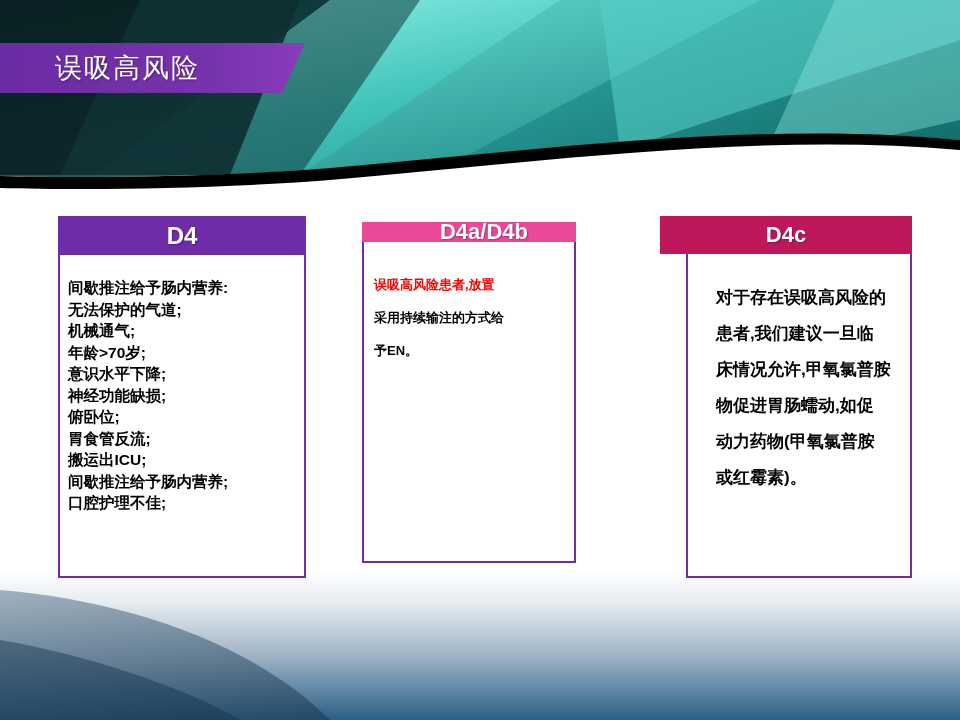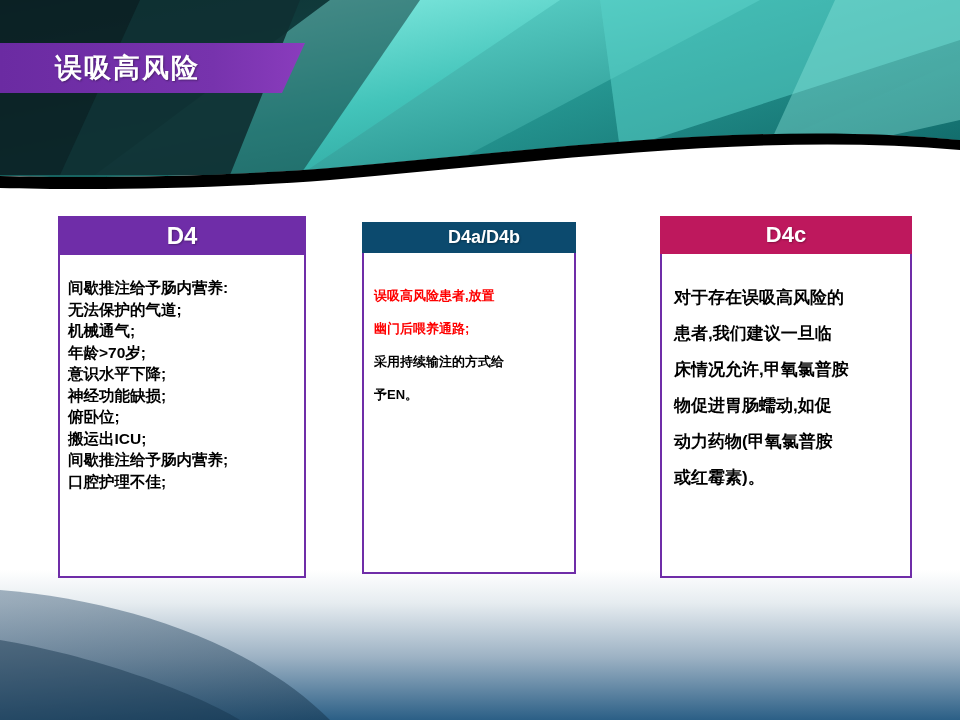--- a/index.html
+++ b/index.html
@@ -40,21 +40,21 @@
     inset: 0;
   }
   #title-text {
     position: absolute;
     left: 55px;
     top: 0;
     height: 66px;
     line-height: 50px;
     color: #ffffff;
     font-size: 27px;
-    font-weight: bold;
+    font-weight: normal;
     letter-spacing: 2px;
     white-space: nowrap;
     text-shadow: 1px 1px 2px rgba(0,0,0,0.35);
     z-index: 11;
   }
 
   
   .card {
     position: absolute;
     z-index: 8;
@@ -85,29 +85,29 @@
   }
 
   
   #card-d4 { left: 58px; top: 216px; width: 248px; }
   #card-d4 .card-header { height: 39px; font-size: 24px; background: #6f2da8; }
   #card-d4 .card-body { height: 323px; padding: 22px 0 0 8px; }
   #card-d4 .card-line { font-size: 15.5px; line-height: 21.5px; }
 
   
   #card-d4ab { left: 362px; top: 222px; width: 214px; }
-  #card-d4ab .card-header { height: 31px; font-size: 18px; background: #0c4a6e; padding-left: 30px; }
+  #card-d4ab .card-header { height: 20px; font-size: 22px; background: #ec4899; padding-left: 30px; }
   #card-d4ab .card-body { height: 321px; padding: 26px 10px 0 10px; }
   #card-d4ab .card-line { font-size: 13px; line-height: 33px; }
   #card-d4ab .red { color: #fe0000; }
 
   
   #card-d4c { left: 660px; top: 216px; width: 252px; }
   #card-d4c .card-header { height: 38px; font-size: 22px; background: #be185d; }
-  #card-d4c .card-body { height: 324px; padding: 26px 10px 0 12px; }
+  #card-d4c .card-body { height: 324px; padding: 26px 10px 0 28px; margin-left: 26px; }
   #card-d4c .card-line { font-size: 17px; line-height: 36px; }
 </style>
 </head>
 <body>
 
 <div id="slide">
 
   <svg class="bg-layer" viewBox="0 0 960 720" preserveAspectRatio="none">
     <defs>
       <linearGradient id="gTealA" x1="0" y1="0" x2="1" y2="1">
@@ -177,31 +177,31 @@
   <div class="card" id="card-d4">
     <div class="card-header">D4</div>
     <div class="card-body">
       <div class="card-line">间歇推注给予肠内营养:</div>
       <div class="card-line">无法保护的气道;</div>
       <div class="card-line">机械通气;</div>
       <div class="card-line">年龄&gt;70岁;</div>
       <div class="card-line">意识水平下降;</div>
       <div class="card-line">神经功能缺损;</div>
       <div class="card-line">俯卧位;</div>
+      <div class="card-line">胃食管反流;</div>
       <div class="card-line">搬运出ICU;</div>
       <div class="card-line">间歇推注给予肠内营养;</div>
       <div class="card-line">口腔护理不佳;</div>
     </div>
   </div>
 
   <div class="card" id="card-d4ab">
     <div class="card-header">D4a/D4b</div>
     <div class="card-body">
       <div class="card-line red">误吸高风险患者,放置</div>
-      <div class="card-line red">幽门后喂养通路;</div>
       <div class="card-line">采用持续输注的方式给</div>
       <div class="card-line">予EN。</div>
     </div>
   </div>
 
   <div class="card" id="card-d4c">
     <div class="card-header">D4c</div>
     <div class="card-body">
       <div class="card-line">对于存在误吸高风险的</div>
       <div class="card-line">患者,我们建议一旦临</div>

